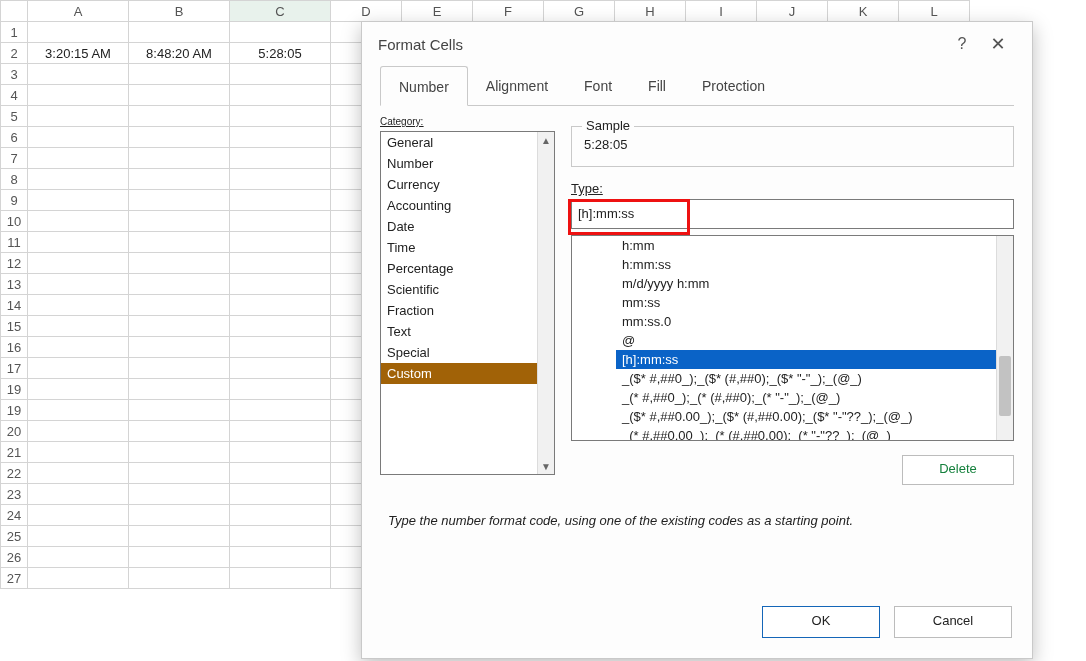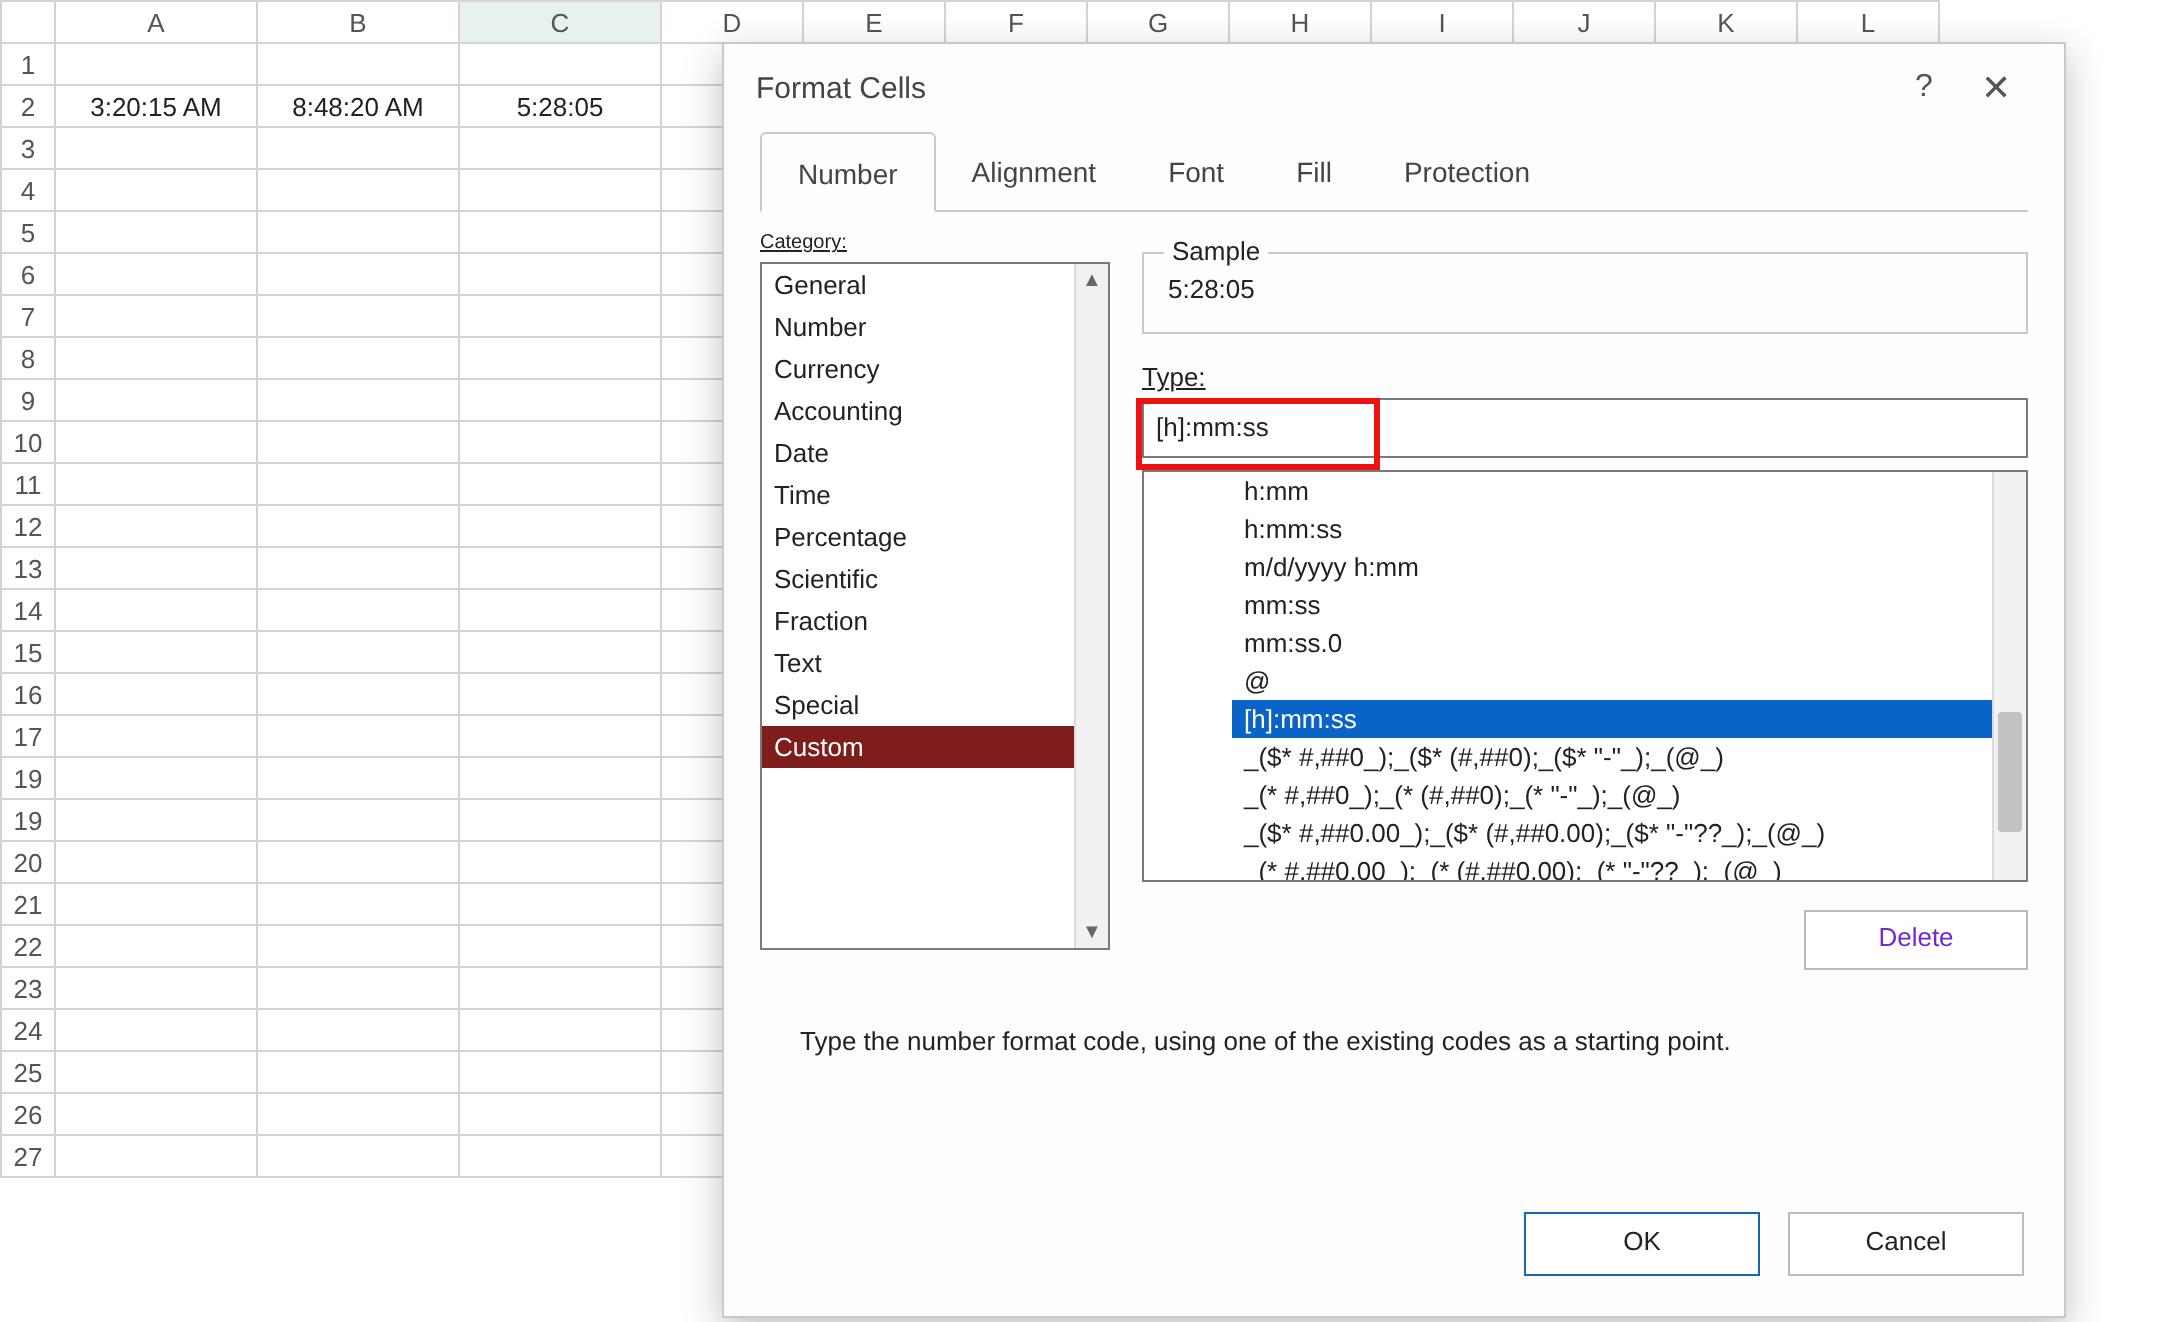--- a/index.html
+++ b/index.html
@@ -31,41 +31,41 @@
     margin-bottom:-1px;background:#fdfdfd;}
   .tabstrip-line{border-top:1px solid #c9c9c9;margin:0 18px;}
   .body{display:flex;padding:10px 18px 0;gap:16px;}
   .left{width:175px;}
   .label{font-size:10px;color:#222;text-decoration:underline;}
   .label span.u{text-decoration:underline;}
   .catbox{margin-top:4px;height:342px;border:1px solid #7a7a7a;background:#fff;position:relative;
     display:flex;}
   .catlist{flex:1;overflow:hidden;}
   .catlist div{padding:2px 6px;line-height:17px;}
-  .catlist .sel{background:#7f1d1d;color:#fff;}
+  .catlist .sel{background:#a16207;color:#fff;}
   .scroll{width:16px;background:#f1f1f1;border-left:1px solid #dcdcdc;position:relative;}
   .scroll .arrow{position:absolute;left:0;right:0;height:16px;display:flex;align-items:center;
     justify-content:center;color:#666;font-size:10px;}
   .scroll .up{top:0;}
   .scroll .down{bottom:0;}
   .right{flex:1;}
   .samplebox{border:1px solid #c9c9c9;padding:10px 12px 14px;position:relative;margin-top:10px;}
   .samplebox .legend{position:absolute;top:-9px;left:10px;background:#fdfdfd;padding:0 4px;font-size:13px;}
   .typelabel{margin-top:14px;}
   .typeinput{margin-top:3px;border:1px solid #7a7a7a;background:#fff;padding:4px 6px;font-size:13px;
     height:20px;line-height:20px;box-sizing:content-box;}
   .redbox{position:absolute;border:3px solid #e11;pointer-events:none;}
   .fmtlistwrap{margin-top:6px;height:204px;border:1px solid #7a7a7a;background:#fff;display:flex;}
   .fmtlist{flex:1;overflow:hidden;}
   .fmtlist div{padding:1px 6px;line-height:17px;white-space:nowrap;margin-left:44px;}
   .fmtlist .sel{background:#0a63c7;color:#fff;}
   .fmtscroll{width:16px;background:#f1f1f1;border-left:1px solid #dcdcdc;position:relative;}
   .fmtscroll .thumb{position:absolute;left:2px;right:2px;top:120px;height:60px;background:#c2c2c2;border-radius:2px;}
   .deletebtn{margin-top:14px;float:right;width:110px;height:28px;border:1px solid #bcbcbc;background:#fff;
-    text-align:center;line-height:26px;color:#6d28d9;}
+    text-align:center;line-height:26px;color:#15803d;}
   .hint{clear:both;padding:28px 0 0 0;font-size:13px;}
   .dlgbuttons{position:absolute;right:20px;bottom:20px;display:flex;gap:14px;}
   .btn{width:116px;height:30px;border:1px solid #bcbcbc;background:#fff;text-align:center;line-height:28px;}
   .btn.primary{border:1px solid #1466b8;}
 </style>
 </head>
 <body>
 
 <div class="sheet">
   <table class="grid">
@@ -579,19 +579,19 @@
           </div>
         <div class="fmtscroll">
           <div class="thumb"></div>
         </div>
       </div>
 
       <div class="deletebtn">Delete</div>
     </div>
   </div>
 
-  <div class="hint" style="padding-left:38px;">Type the number format code, using one of the existing codes as a starting point.</div>
+  <div class="hint" style="padding-left:26px;font-style:italic;">Type the number format code, using one of the existing codes as a starting point.</div>
 
   <div class="dlgbuttons">
     <div class="btn primary">OK</div>
     <div class="btn">Cancel</div>
   </div>
 </div>
 
 </body></html>

